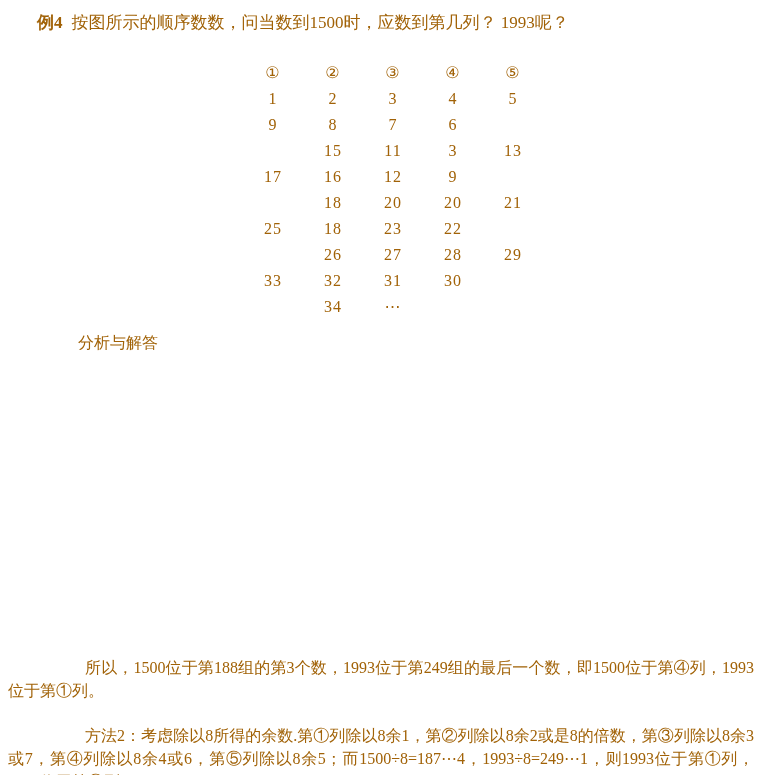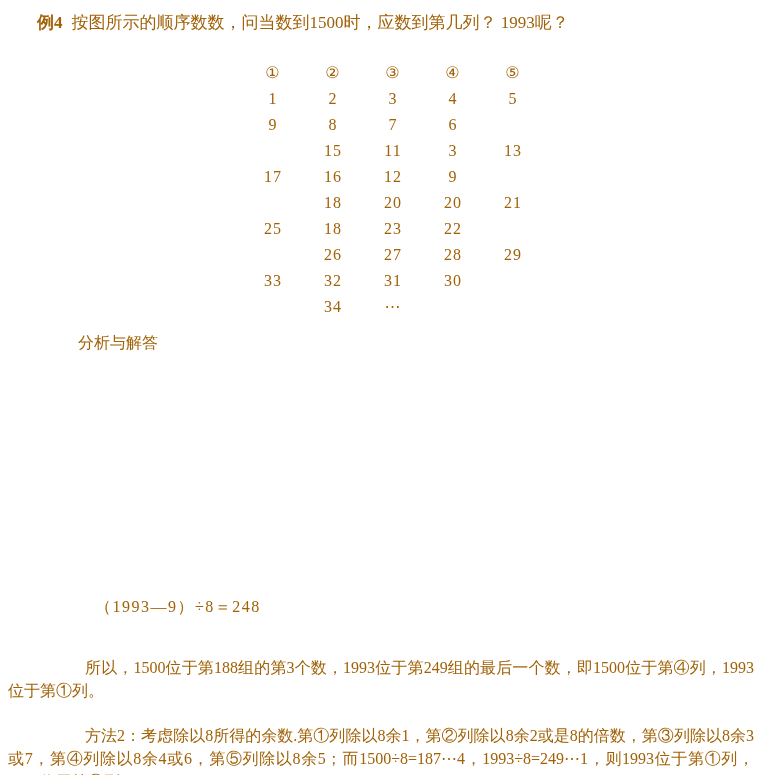--- a/index.html
+++ b/index.html
@@ -135,19 +135,18 @@
     <div class="cell">34</div>
     <div class="cell">⋯</div>
     <div class="cell"></div>
     <div class="cell"></div>
   </div>
 
   <div class="section-heading">分析与解答</div>
 
 
 
-  <div class="equation eq-2">（1993—9）÷8＝248</div>
 
   <p class="para p-conclusion">所以，1500位于第188组的第3个数，1993位于第249组的最后一个数，即1500位于第④列，1993位于第①列。</p>
 
   <p class="para p-method2">方法2：考虑除以8所得的余数.第①列除以8余1，第②列除以8余2或是8的倍数，第③列除以8余3或7，第④列除以8余4或6，第⑤列除以8余5；而1500÷8=187⋯4，1993÷8=249⋯1，则1993位于第①列，1500位于第④列。</p>
 
 </div>
 
 </body></html>

